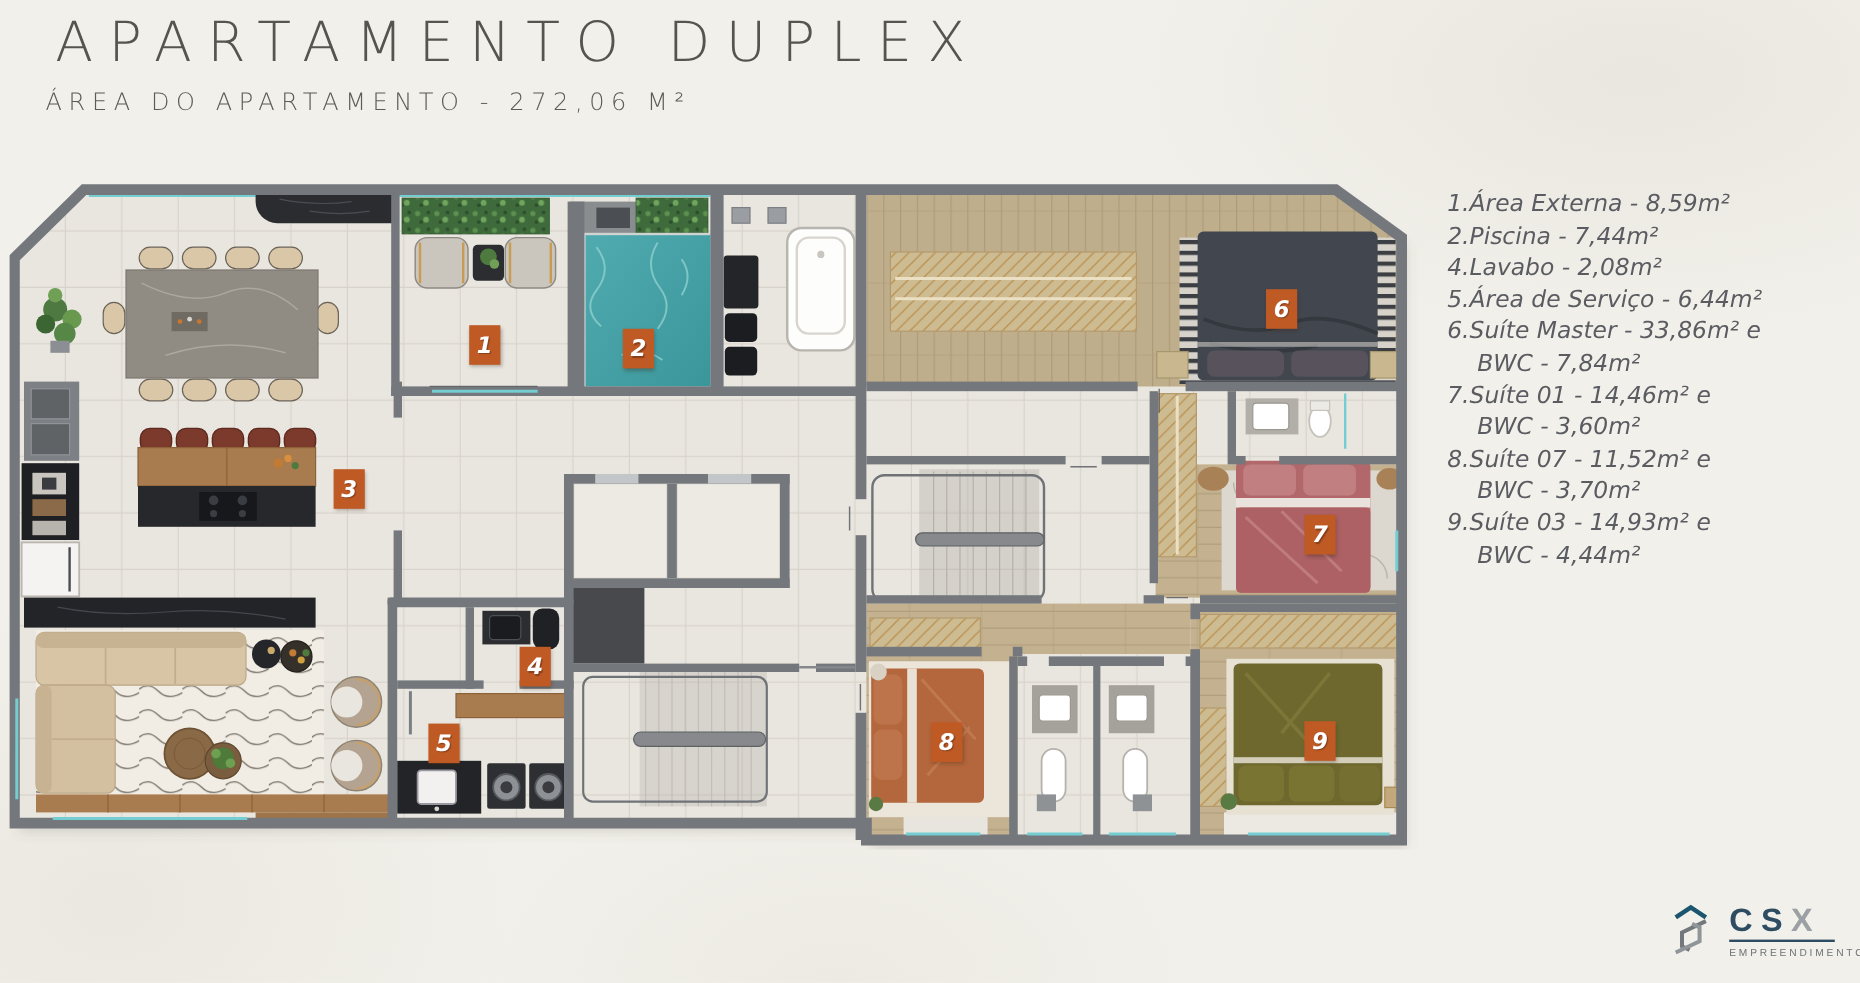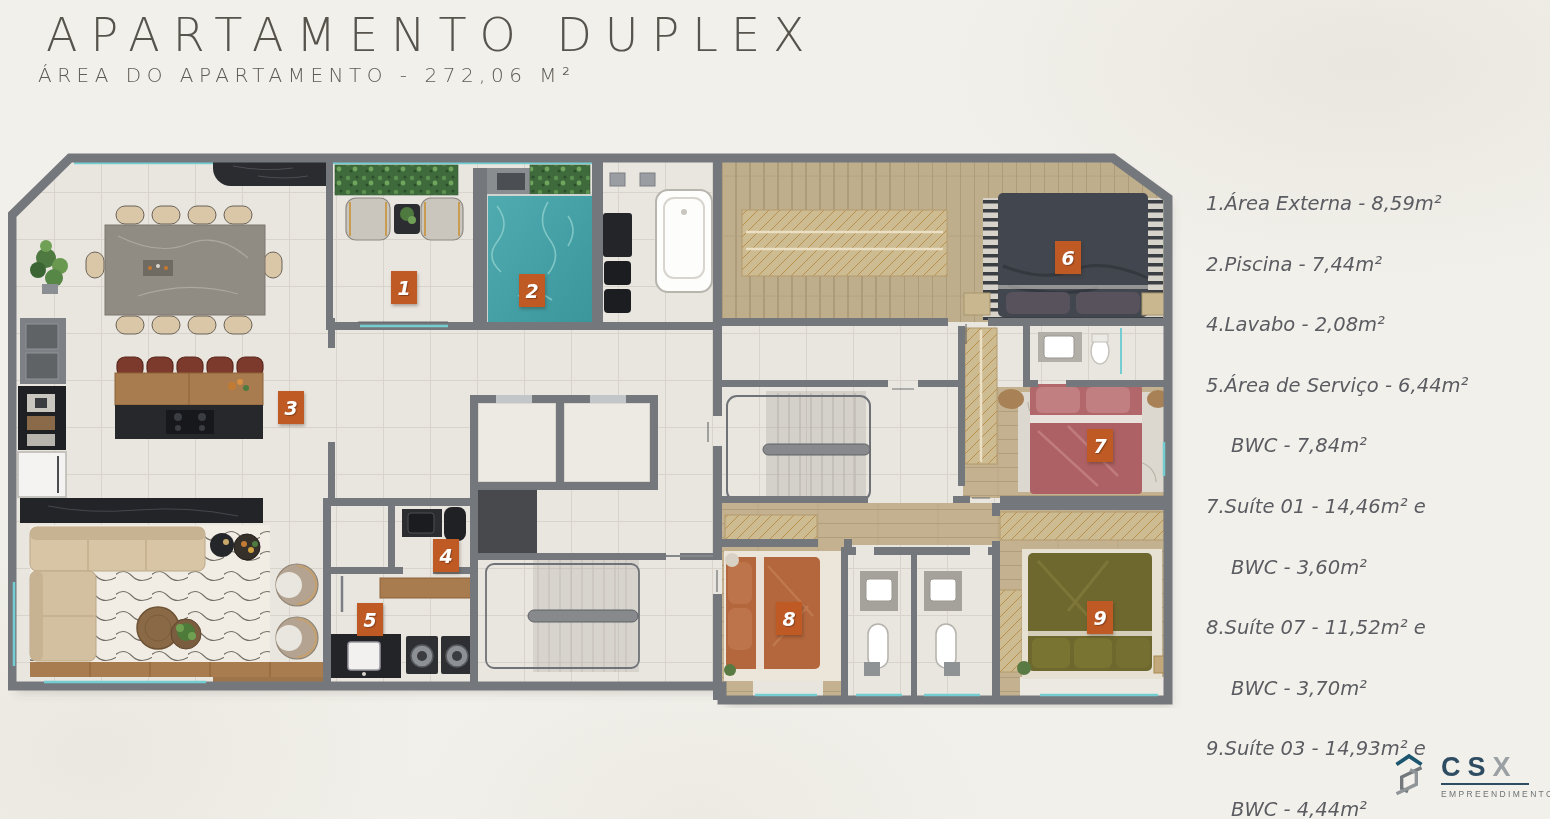--- a/index.html
+++ b/index.html
@@ -11,40 +11,40 @@
       radial-gradient(560px 420px at 6% 92%, rgba(188,182,170,.14), transparent 60%),
       radial-gradient(500px 300px at 45% 100%, rgba(188,182,170,.10), transparent 60%),
       #f2f0ea;
   }
   .title{
     position:absolute;left:46px;top:8px;margin:0;
     font-family:"DejaVu Sans","Liberation Sans",sans-serif;
     font-weight:200;font-size:46px;letter-spacing:13px;color:#57534d;white-space:nowrap;
   }
   .subtitle{
-    position:absolute;left:38px;top:63px;
+    position:absolute;left:38px;top:73px;
     font-family:"DejaVu Sans","Liberation Sans",sans-serif;
     font-weight:200;font-size:20px;letter-spacing:5.5px;color:#5e5a54;white-space:nowrap;
   }
   .plan{position:absolute;left:8px;top:146px;width:1175px;height:562px;}
   .plan svg{display:block}
   .badge{
     position:absolute;width:26px;height:33px;
     background:var(--badge-orange,#bf5a25);color:#fff;
     display:flex;align-items:center;justify-content:center;
     font:italic 700 19px "DejaVu Sans","Liberation Sans",sans-serif;
     box-shadow:1px 2px 3px rgba(60,40,20,.35);
     text-shadow:1px 1px 1px rgba(0,0,0,.3);
   }
   .legend{
     position:absolute;left:1206px;top:157px;width:344px;
     font-family:"DejaVu Sans","Liberation Sans",sans-serif;
     font-style:italic;font-size:19.5px;line-height:26.6px;color:#5a5c61;
   }
-  .legend-line{white-space:nowrap;margin-top:34px;}
+  .legend-line{white-space:nowrap;}
   .legend-line.cont{padding-left:25px;}
   .logo{position:absolute;left:1386px;top:750px;display:flex;align-items:center;gap:9px;}
   .logo-col{display:flex;flex-direction:column;}
   .logo-brand{font-weight:700;font-size:27px;letter-spacing:7px;color:#2e4d63;line-height:28px;font-family:"Liberation Sans",sans-serif;}
   .logo-brand .x{color:#9aa0a3;}
   .logo-rule{width:88px;height:2px;background:#2e4d63;margin:2px 0 4px 0;}
   .logo-tagline{font-size:8.5px;letter-spacing:2.35px;color:#6e7376;font-weight:400;}
 </style>
 </head>
 <body>
@@ -438,20 +438,21 @@
   <div class="badge" style="left:768px;top:456px">8</div>
   <div class="badge" style="left:1079px;top:455px">9</div>
 </div>
 
 <aside class="legend">
   <div id="legend-list">
       <div class="legend-line">1.Área Externa - 8,59m²</div>
       <div class="legend-line">2.Piscina - 7,44m²</div>
       <div class="legend-line">4.Lavabo - 2,08m²</div>
       <div class="legend-line">5.Área de Serviço - 6,44m²</div>
+      <div class="legend-line">6.Suíte Master - 33,86m² e</div>
       <div class="legend-line cont">BWC - 7,84m²</div>
       <div class="legend-line">7.Suíte 01 - 14,46m² e</div>
       <div class="legend-line cont">BWC - 3,60m²</div>
       <div class="legend-line">8.Suíte 07 - 11,52m² e</div>
       <div class="legend-line cont">BWC - 3,70m²</div>
       <div class="legend-line">9.Suíte 03 - 14,93m² e</div>
       <div class="legend-line cont">BWC - 4,44m²</div>
     </div>
 </aside>
 

